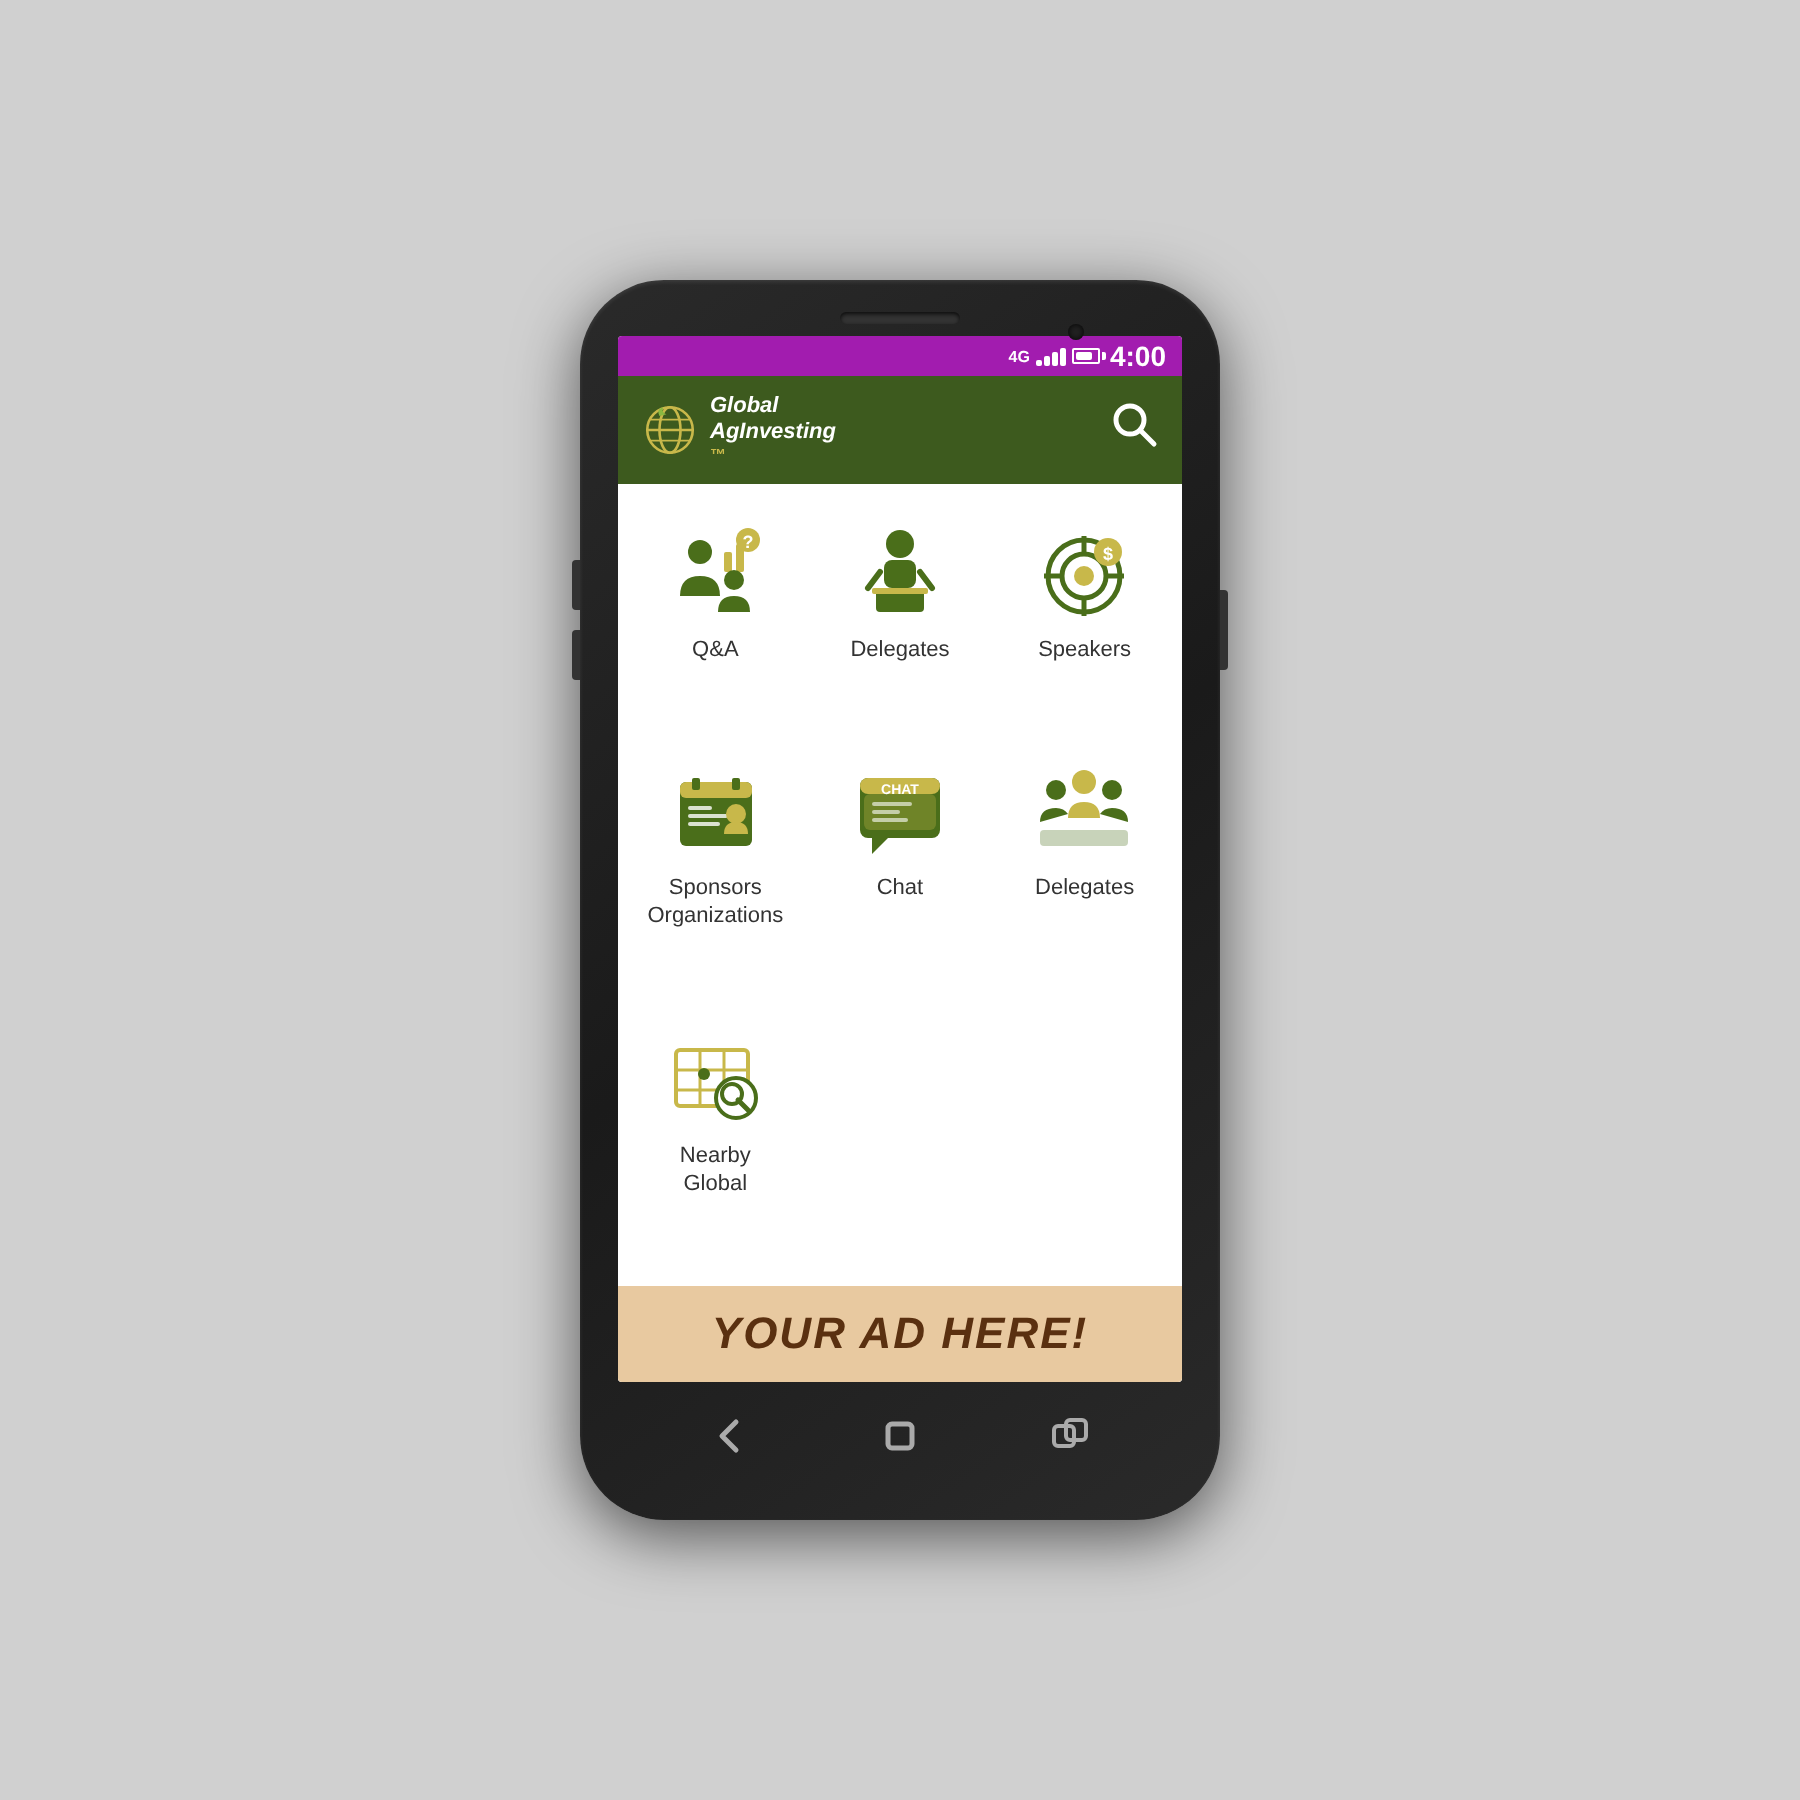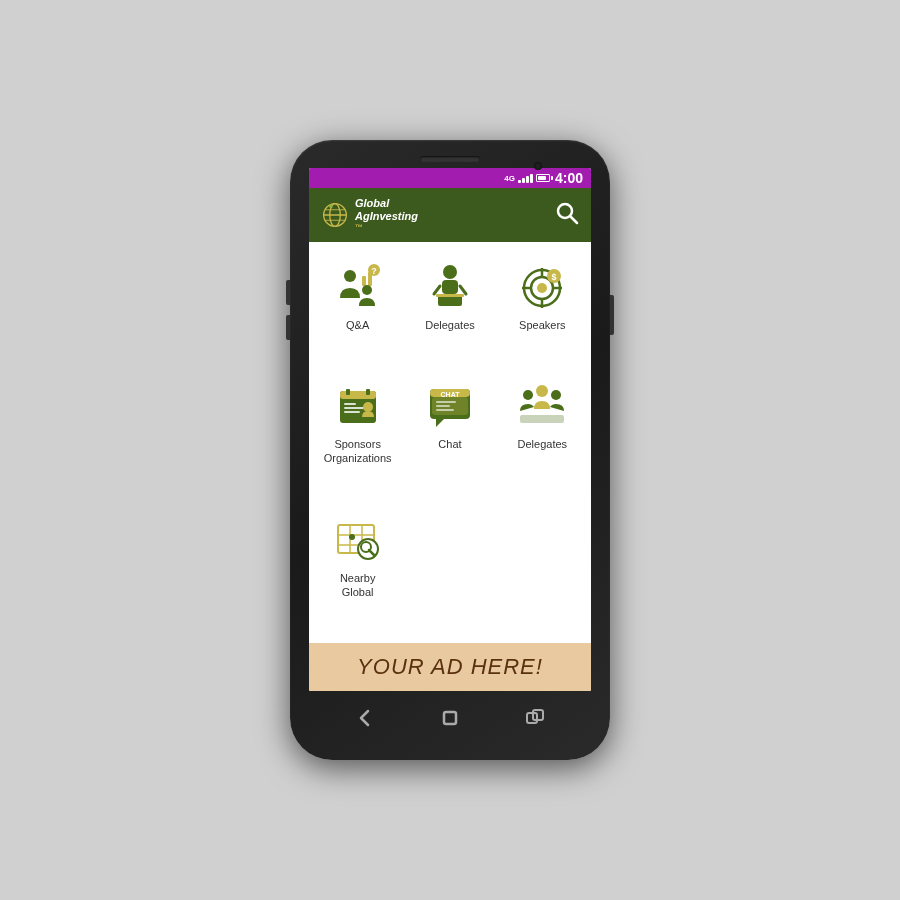--- a/index.html
+++ b/index.html
@@ -203,21 +203,21 @@
     
     .ad-banner {
       background: #e8c9a0;
       height: 48px;
       display: flex;
       align-items: center;
       justify-content: center;
     }
     .ad-text {
       font-size: 22px;
-      font-weight: 400;
+      font-weight: 700;
       color: #5a3010;
       letter-spacing: 1px;
       font-style: italic;
     }
 
     
     .phone-nav {
       display: flex;
       justify-content: space-around;
       align-items: center;

